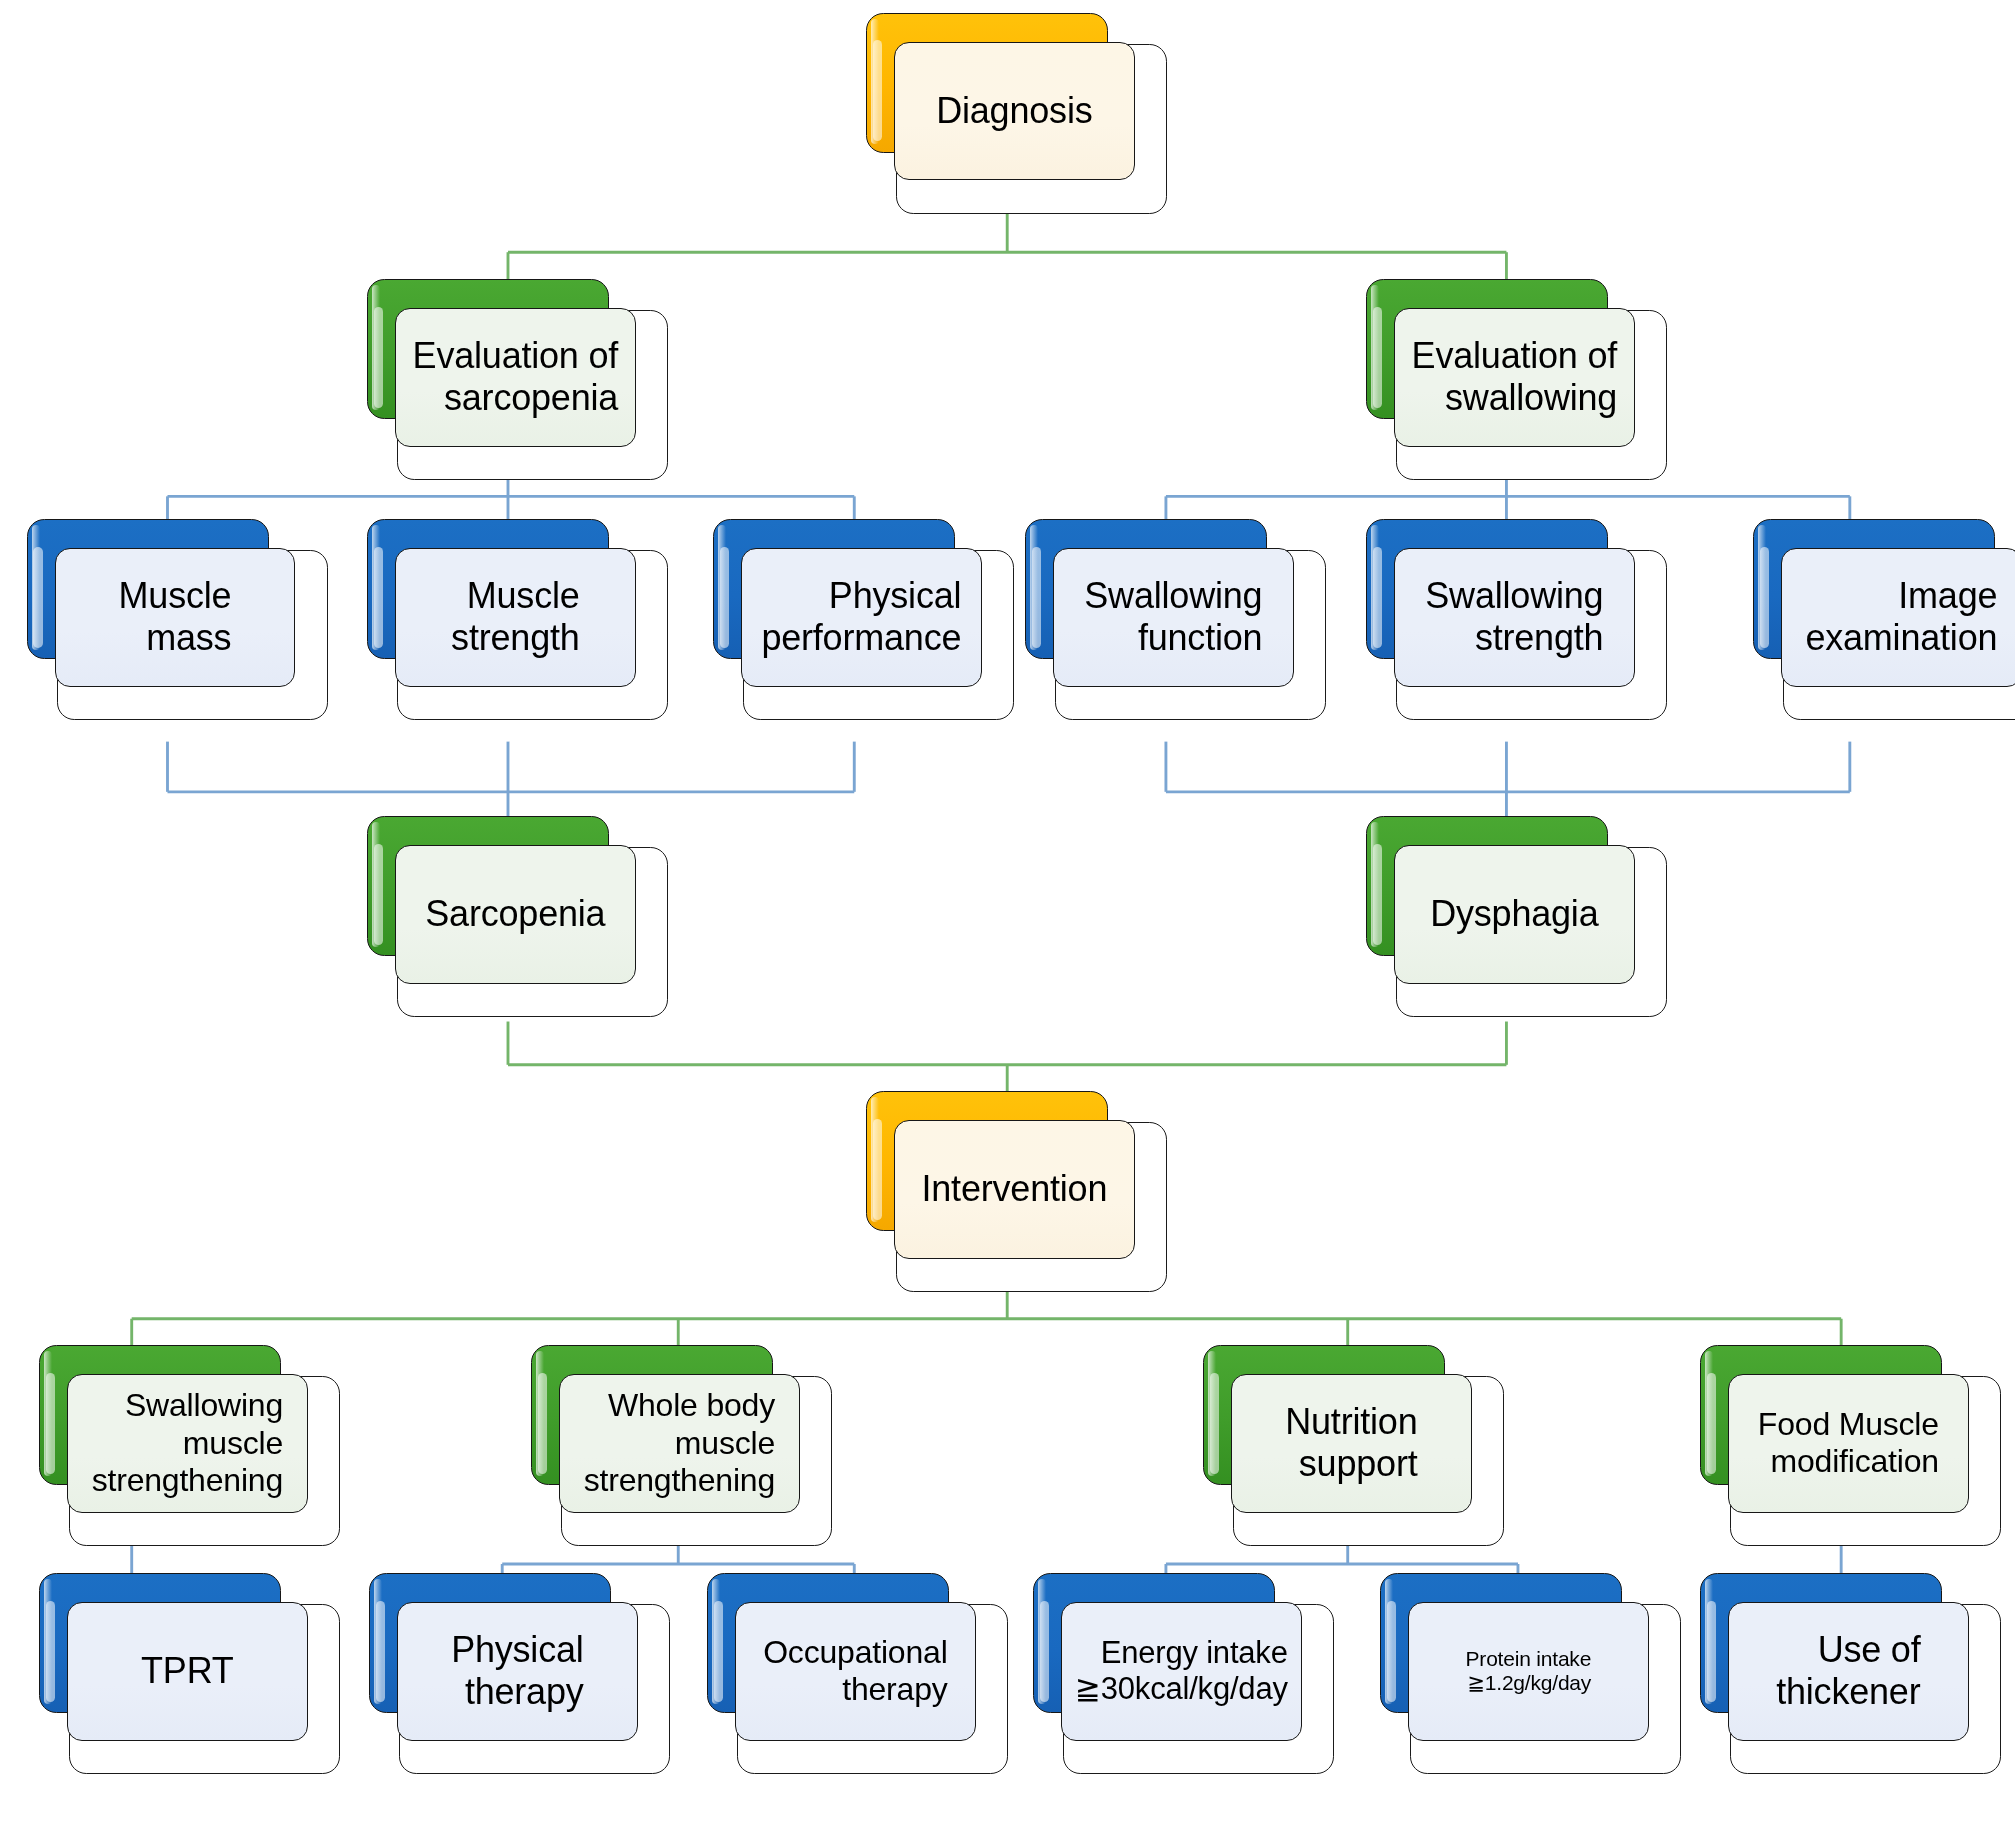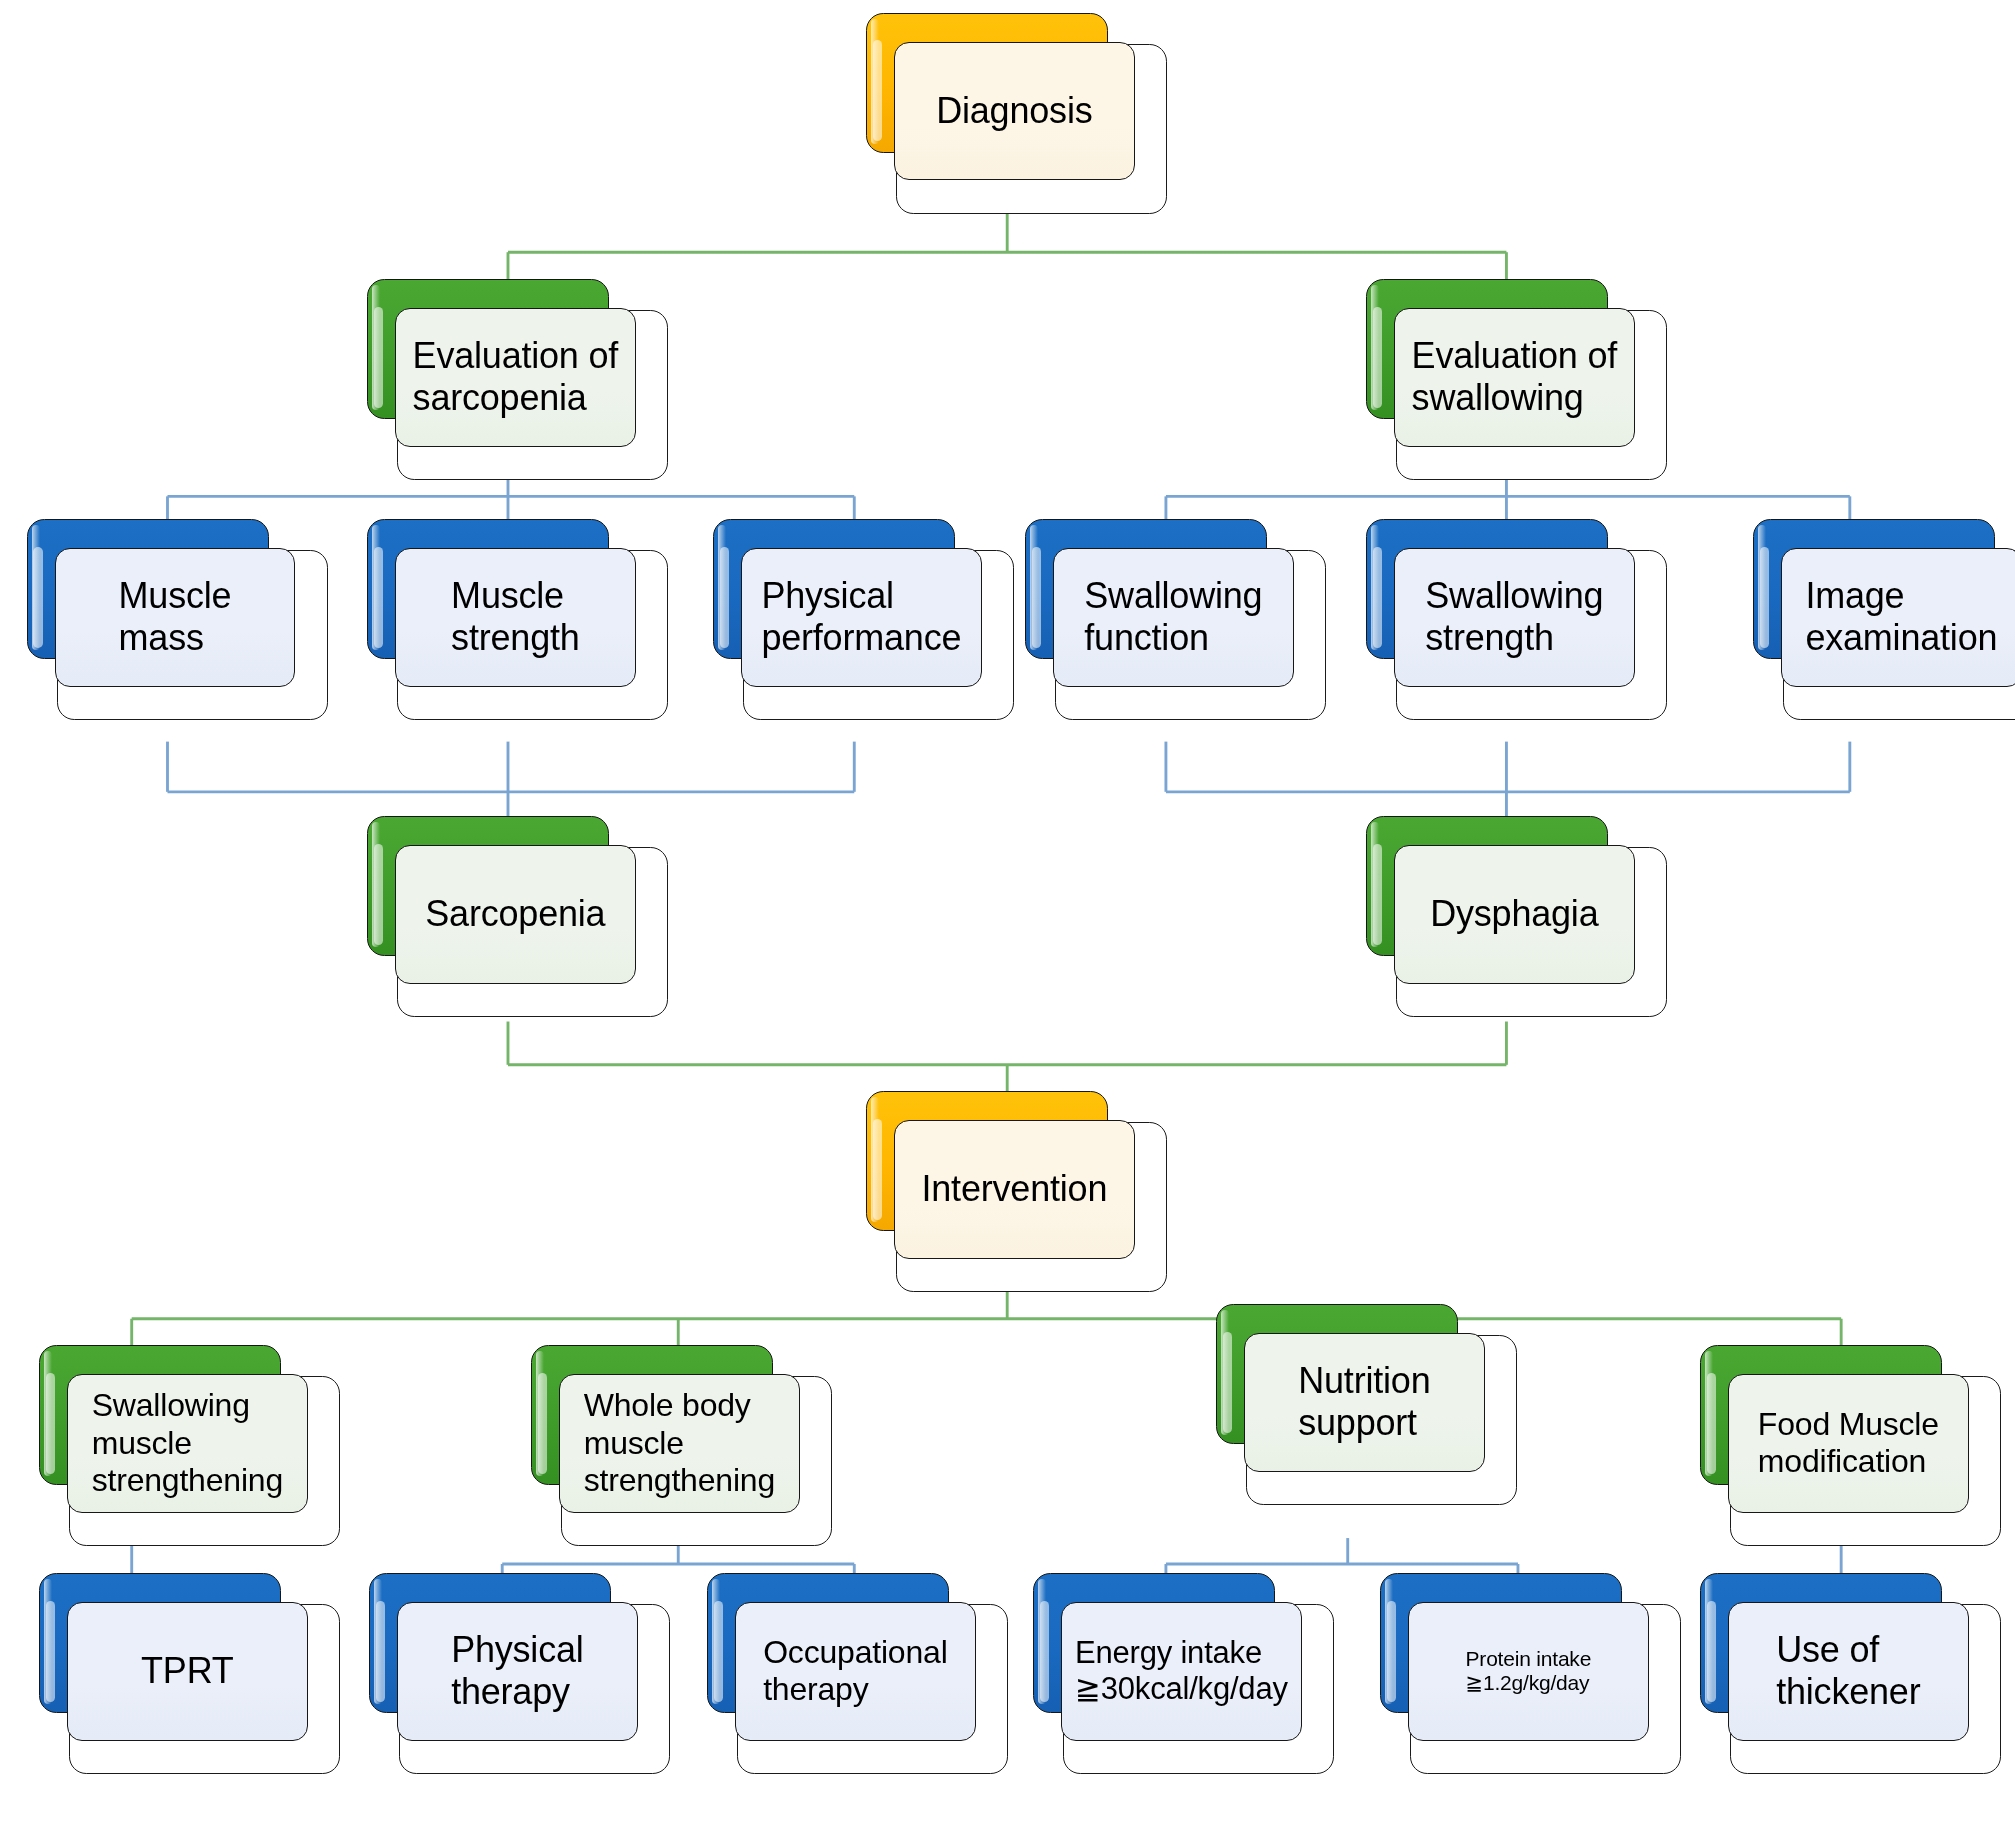--- a/index.html
+++ b/index.html
@@ -66,21 +66,21 @@
     left: 28px;
     top: 29px;
     right: 2.3px;
     bottom: 2.3px;
     border: 1.7px solid #171717;
     border-radius: 15px;
     box-sizing: border-box;
     display: flex;
     align-items: center;
     justify-content: center;
-    text-align: left;
+    text-align: right;
     padding: 2.3px 5.8px;
     overflow: hidden;
   }
   .node .label {
     font-size: 36px;
     line-height: 1.17;
     color: #000000;
     letter-spacing: -0.2px;
     white-space: pre-line;
   }
@@ -331,21 +331,21 @@
     <div class="tab">
         <div class="rail"></div>
       </div>
     <div class="face">
       <span class="label" style="font-size:32px;">Whole body
 muscle
 strengthening</span>
     </div>
   </div>
 
-  <div class="node theme-green" style="left:1203px; top:1304px; width:271px; height:170px;margin-left:13px;">
+  <div class="node theme-green" style="left:1203px; top:1345px; width:271px; height:170px;">
     <div class="sheet"></div>
     <div class="tab">
         <div class="rail"></div>
       </div>
     <div class="face">
       <span class="label">Nutrition
 support</span>
     </div>
   </div>
 

